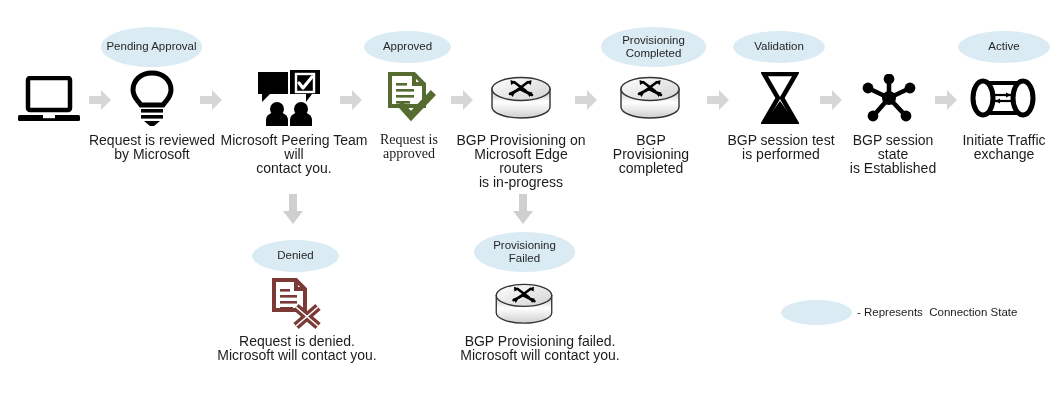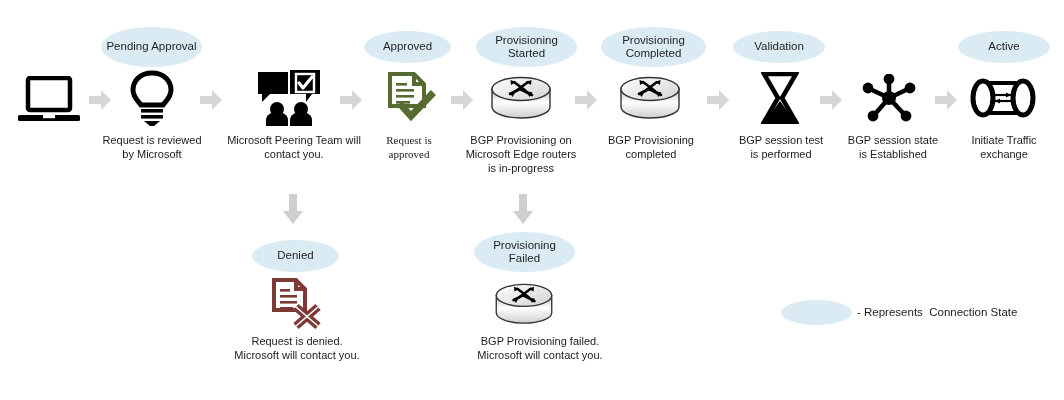--- a/index.html
+++ b/index.html
@@ -17,21 +17,21 @@
     border-radius:50%;
     display:flex;align-items:center;justify-content:center;
     text-align:center;
     font-size:11.5px;line-height:13.5px;color:#262626;
   }
   .pill span{display:block;padding:0 4px;}
 
   
   .caption{
     position:absolute;text-align:center;
-    font-size:11px;line-height:14px;color:#1c1c1c;
+    font-size:14px;line-height:14px;color:#1c1c1c;
     white-space:pre-line;
   }
 
   
   .arrow-r{position:absolute;width:22px;height:20px;}
   .arrow-d{position:absolute;width:20px;height:30px;}
 
   
   .icon{position:absolute;}
 
@@ -47,24 +47,20 @@
 <body>
 
 <div class="stage">
 
   <div class="pill" style="left:101px;top:27px;width:101px;height:40px;">
     <span>Pending
 Approval</span>
   </div>
   <div class="pill" style="left:364px;top:31px;width:87px;height:32px;">
     <span>Approved</span>
-  </div>
-  <div class="pill" style="left:476px;top:27px;width:101px;height:40px;">
-    <span>Provisioning
-Started</span>
   </div>
   <div class="pill" style="left:601px;top:27px;width:105px;height:40px;">
     <span>Provisioning
 Completed</span>
   </div>
   <div class="pill" style="left:733px;top:31px;width:92px;height:32px;">
     <span>Validation</span>
   </div>
   <div class="pill" style="left:958px;top:31px;width:92px;height:32px;">
     <span>Active</span>

